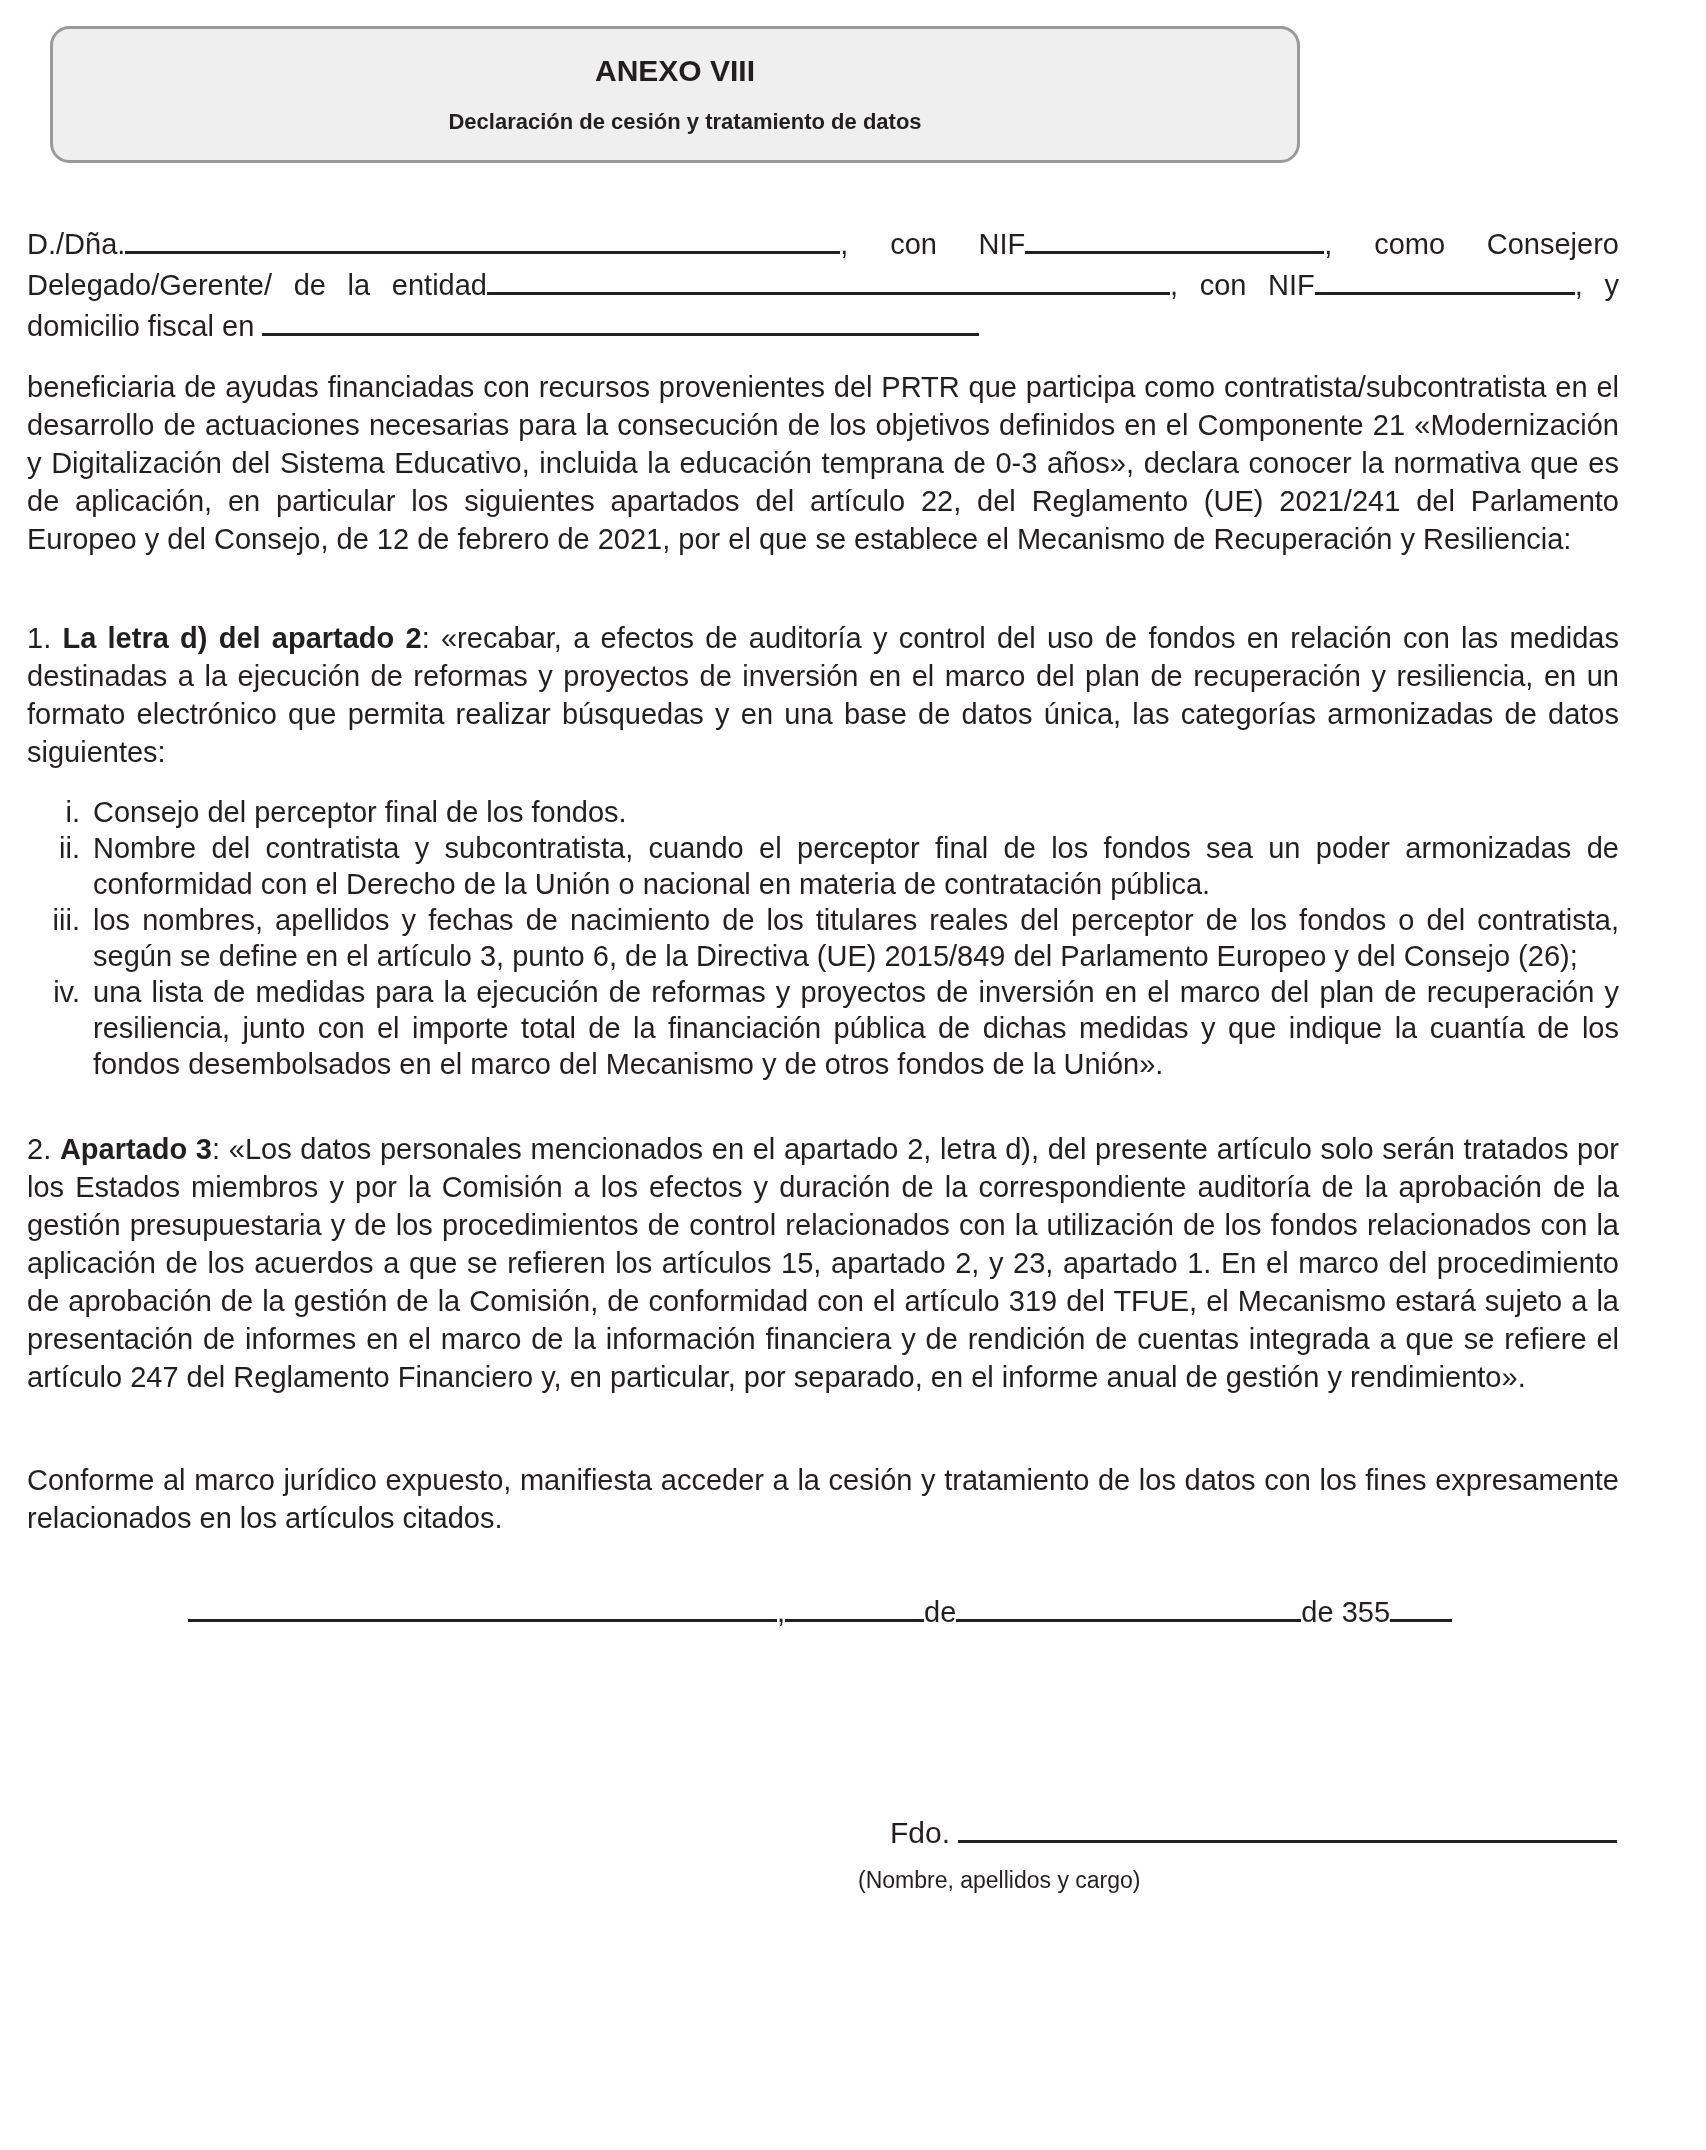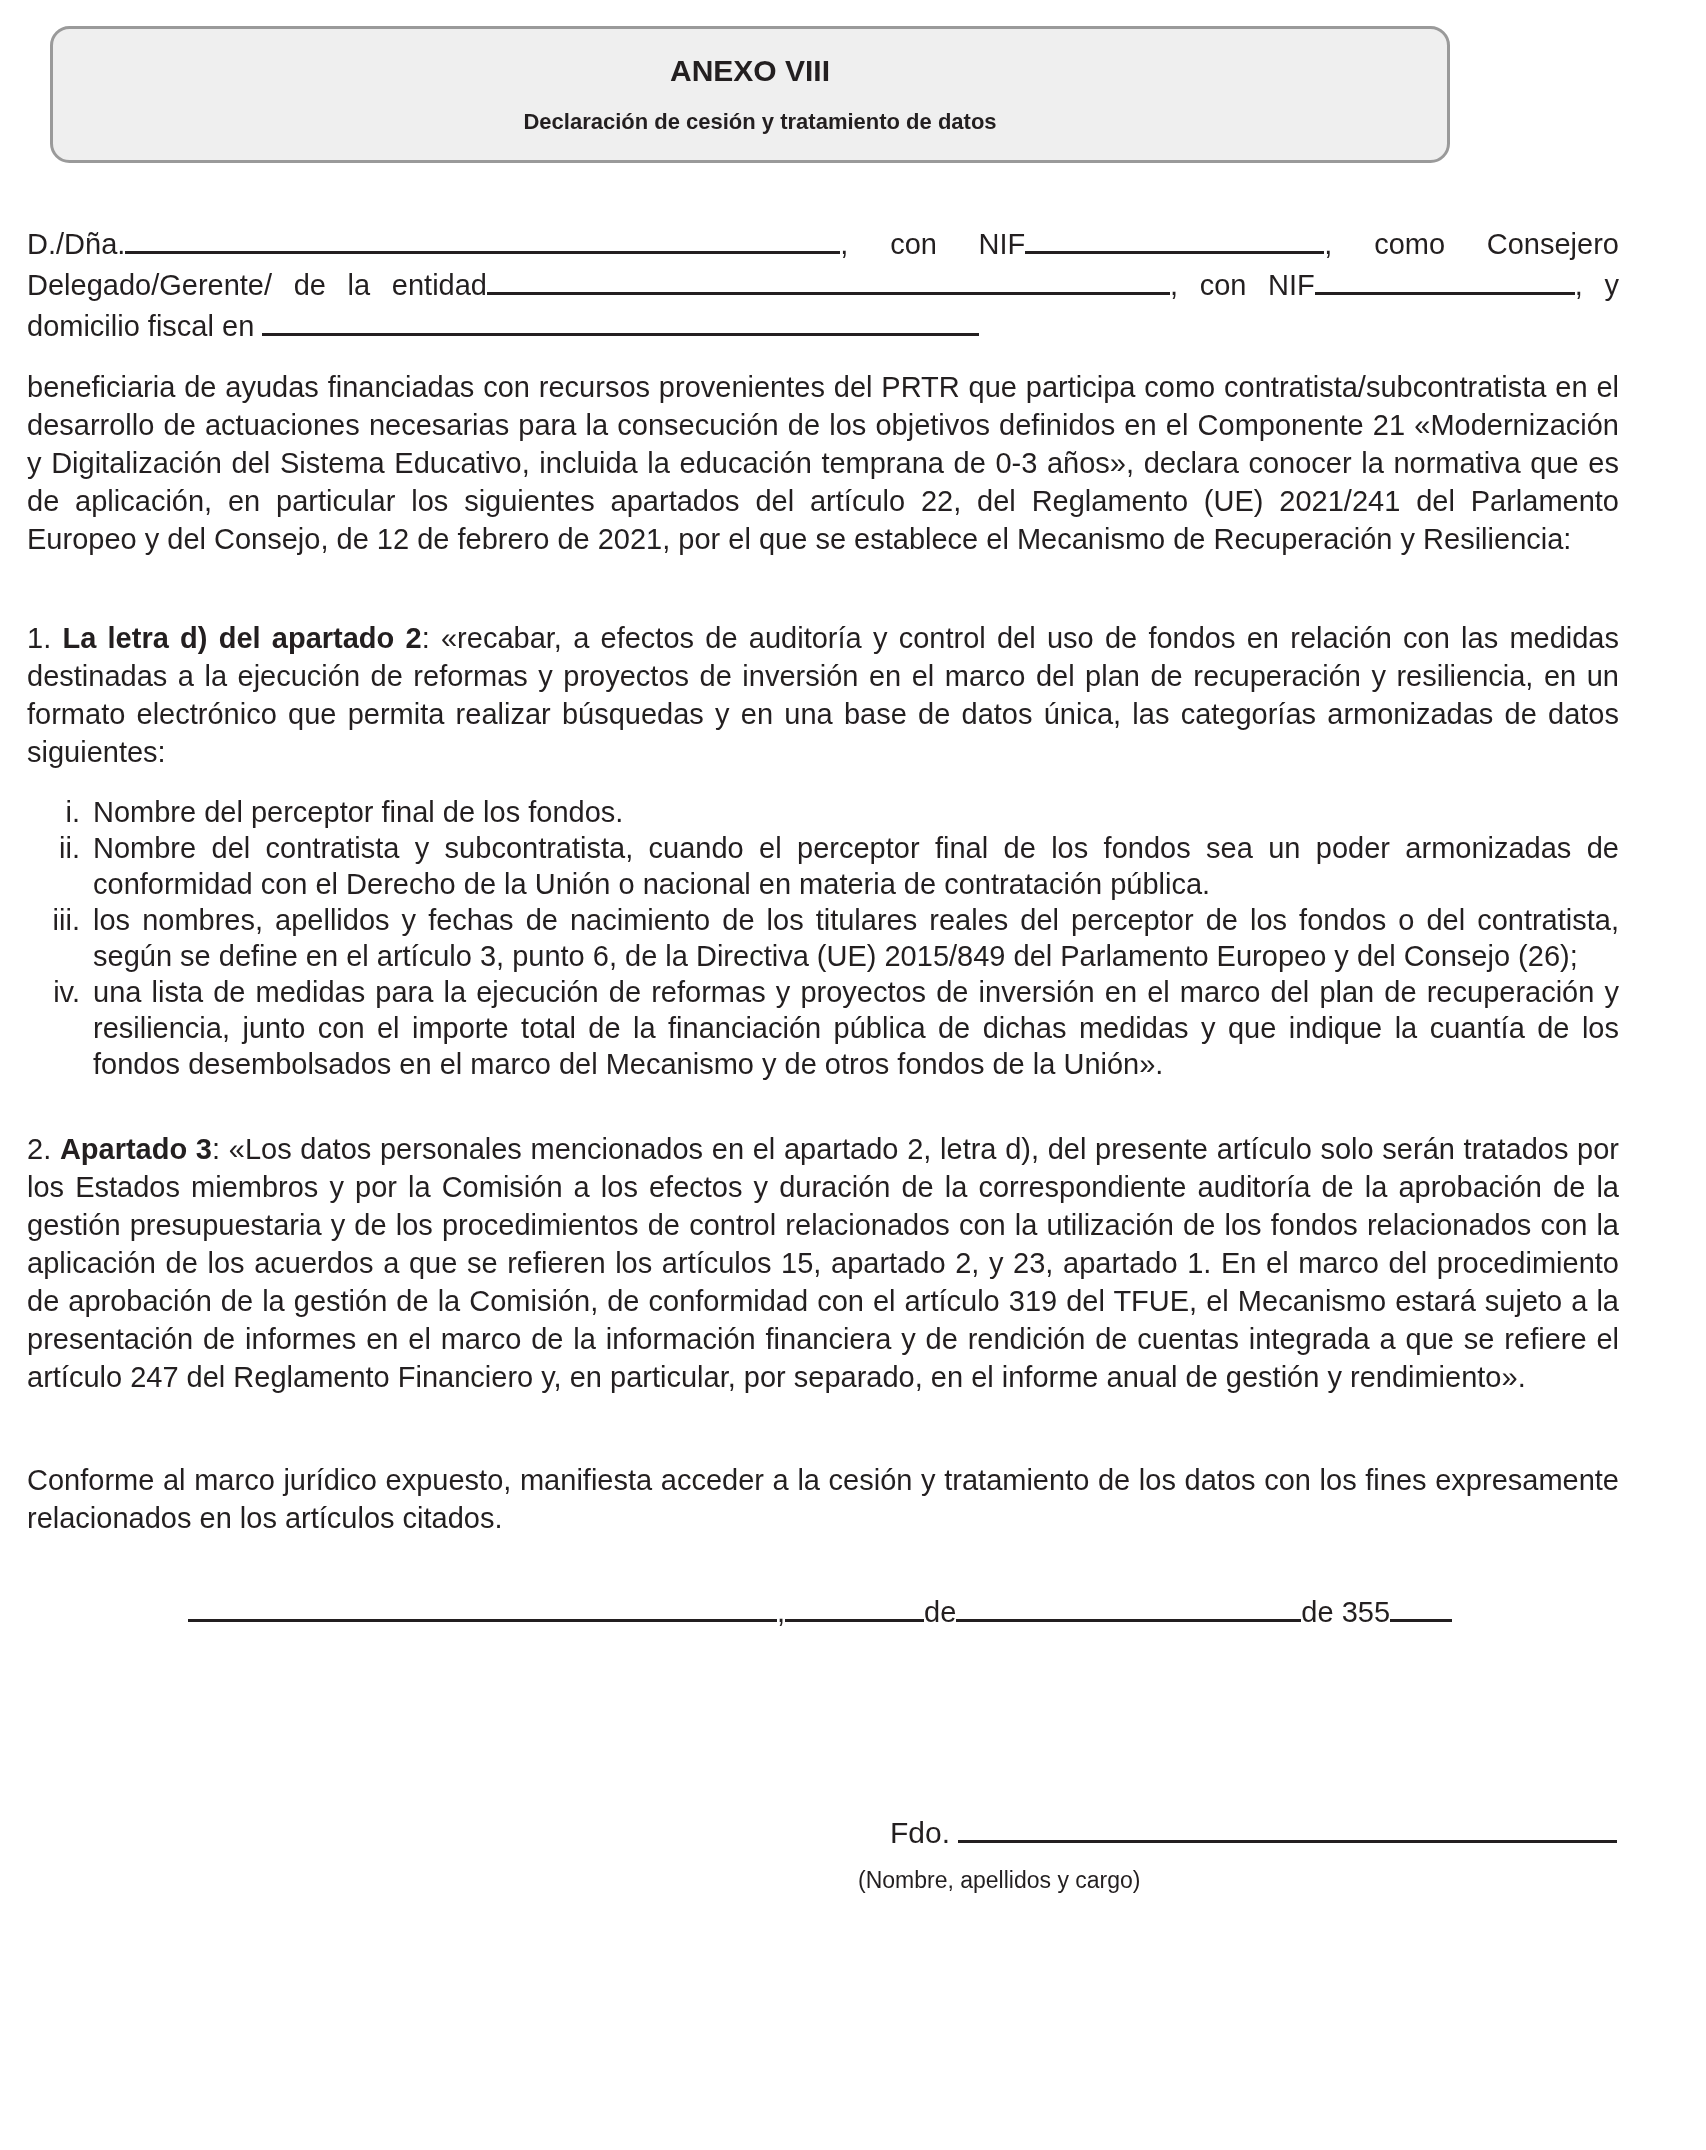--- a/index.html
+++ b/index.html
@@ -1,21 +1,21 @@
 <!DOCTYPE html>
 <html style="font-size:12px"><head>
 <meta charset="utf-8">
 <style>
   html, body { margin: 0; padding: 0; background: #ffffff; }
   body {
     width: 1706px; height: 2151px; position: relative; overflow: hidden;
     font-family: "Liberation Sans", sans-serif; color: #231f20;
   }
   .header-box {
-    position: absolute; left: 50px; top: 25.5px; width: 1400px; height: 137px;
+    position: absolute; left: 50px; top: 25.5px; width: 1250px; height: 137px;
     box-sizing: border-box; border: 3.8px solid #9a9a9a; border-radius: 19.5px;
     background: #efefef; text-align: center;
   }
   .header-title { position: absolute; left: 0; right: 0; top: 25.5px; font-size: 30px; font-weight: bold; }
   .header-subtitle { position: absolute; left: 0; right: 0; top: 80px; font-size: 22px; font-weight: bold; margin-left: 20px; }
 
   .line { position: absolute; left: 27px; width: 1592px; font-size: 29px; line-height: 41px; white-space: nowrap; }
   .justify { text-align: justify; text-align-last: justify; white-space: normal; }
   .blank { display: inline-block; border-bottom: 3px solid #231f20; height: 28.5px; vertical-align: baseline; }
 
@@ -48,21 +48,21 @@
   <span>domicilio fiscal en</span> <span class="blank" style="width:717px;"></span>
 </div>
 
 <div class="para" style="top:368px;">beneficiaria de ayudas financiadas con recursos provenientes del PRTR que participa como contratista/subcontratista en el desarrollo de actuaciones necesarias para la consecución de los objetivos definidos en el Componente 21 «Modernización y Digitalización del Sistema Educativo, incluida la educación temprana de 0-3 años», declara conocer la normativa que es de aplicación, en particular los siguientes apartados del artículo 22, del Reglamento (UE) 2021/241 del Parlamento Europeo y del Consejo, de 12 de febrero de 2021, por el que se establece el Mecanismo de Recuperación y Resiliencia:</div>
 
 <div class="para" style="top:619px;">
   <span>1.</span> <b>La letra d) del apartado 2</b><span>: «recabar, a efectos de auditoría y control del uso de fondos en relación con las medidas destinadas a la ejecución de reformas y proyectos de inversión en el marco del plan de recuperación y resiliencia, en un formato electrónico que permita realizar búsquedas y en una base de datos única, las categorías armonizadas de datos siguientes:</span>
 </div>
 
 <ul class="list" style="top:794px;">
-  <li><span class="num">i.</span><span>Nombre del perceptor final de los fondos.</span></li>
+  <li><span class="num">i.</span><span>Consejo del perceptor final de los fondos.</span></li>
   <li><span class="num">ii.</span><span>Nombre del contratista y subcontratista, cuando el perceptor final de los fondos sea un poder armonizadas de conformidad con el Derecho de la Unión o nacional en materia de contratación pública.</span></li>
   <li><span class="num">iii.</span><span>los nombres, apellidos y fechas de nacimiento de los titulares reales del perceptor de los fondos o del contratista, según se define en el artículo 3, punto 6, de la Directiva (UE) 2015/849 del Parlamento Europeo y del Consejo (26);</span></li>
   <li><span class="num">iv.</span><span>una lista de medidas para la ejecución de reformas y proyectos de inversión en el marco del plan de recuperación y resiliencia, junto con el importe total de la financiación pública de dichas medidas y que indique la cuantía de los fondos desembolsados en el marco del Mecanismo y de otros fondos de la Unión».</span></li>
 </ul>
 
 <div class="para" style="top:1130px;">
   <span>2.</span> <b>Apartado 3</b><span>: «Los datos personales mencionados en el apartado 2, letra d), del presente artículo solo serán tratados por los Estados miembros y por la Comisión a los efectos y duración de la correspondiente auditoría de la aprobación de la gestión presupuestaria y de los procedimientos de control relacionados con la utilización de los fondos relacionados con la aplicación de los acuerdos a que se refieren los artículos 15, apartado 2, y 23, apartado 1. En el marco del procedimiento de aprobación de la gestión de la Comisión, de conformidad con el artículo 319 del TFUE, el Mecanismo estará sujeto a la presentación de informes en el marco de la información financiera y de rendición de cuentas integrada a que se refiere el artículo 247 del Reglamento Financiero y, en particular, por separado, en el informe anual de gestión y rendimiento».</span>
 </div>
 
 <div class="para" style="top:1461px;">Conforme al marco jurídico expuesto, manifiesta acceder a la cesión y tratamiento de los datos con los fines expresamente relacionados en los artículos citados.</div>

